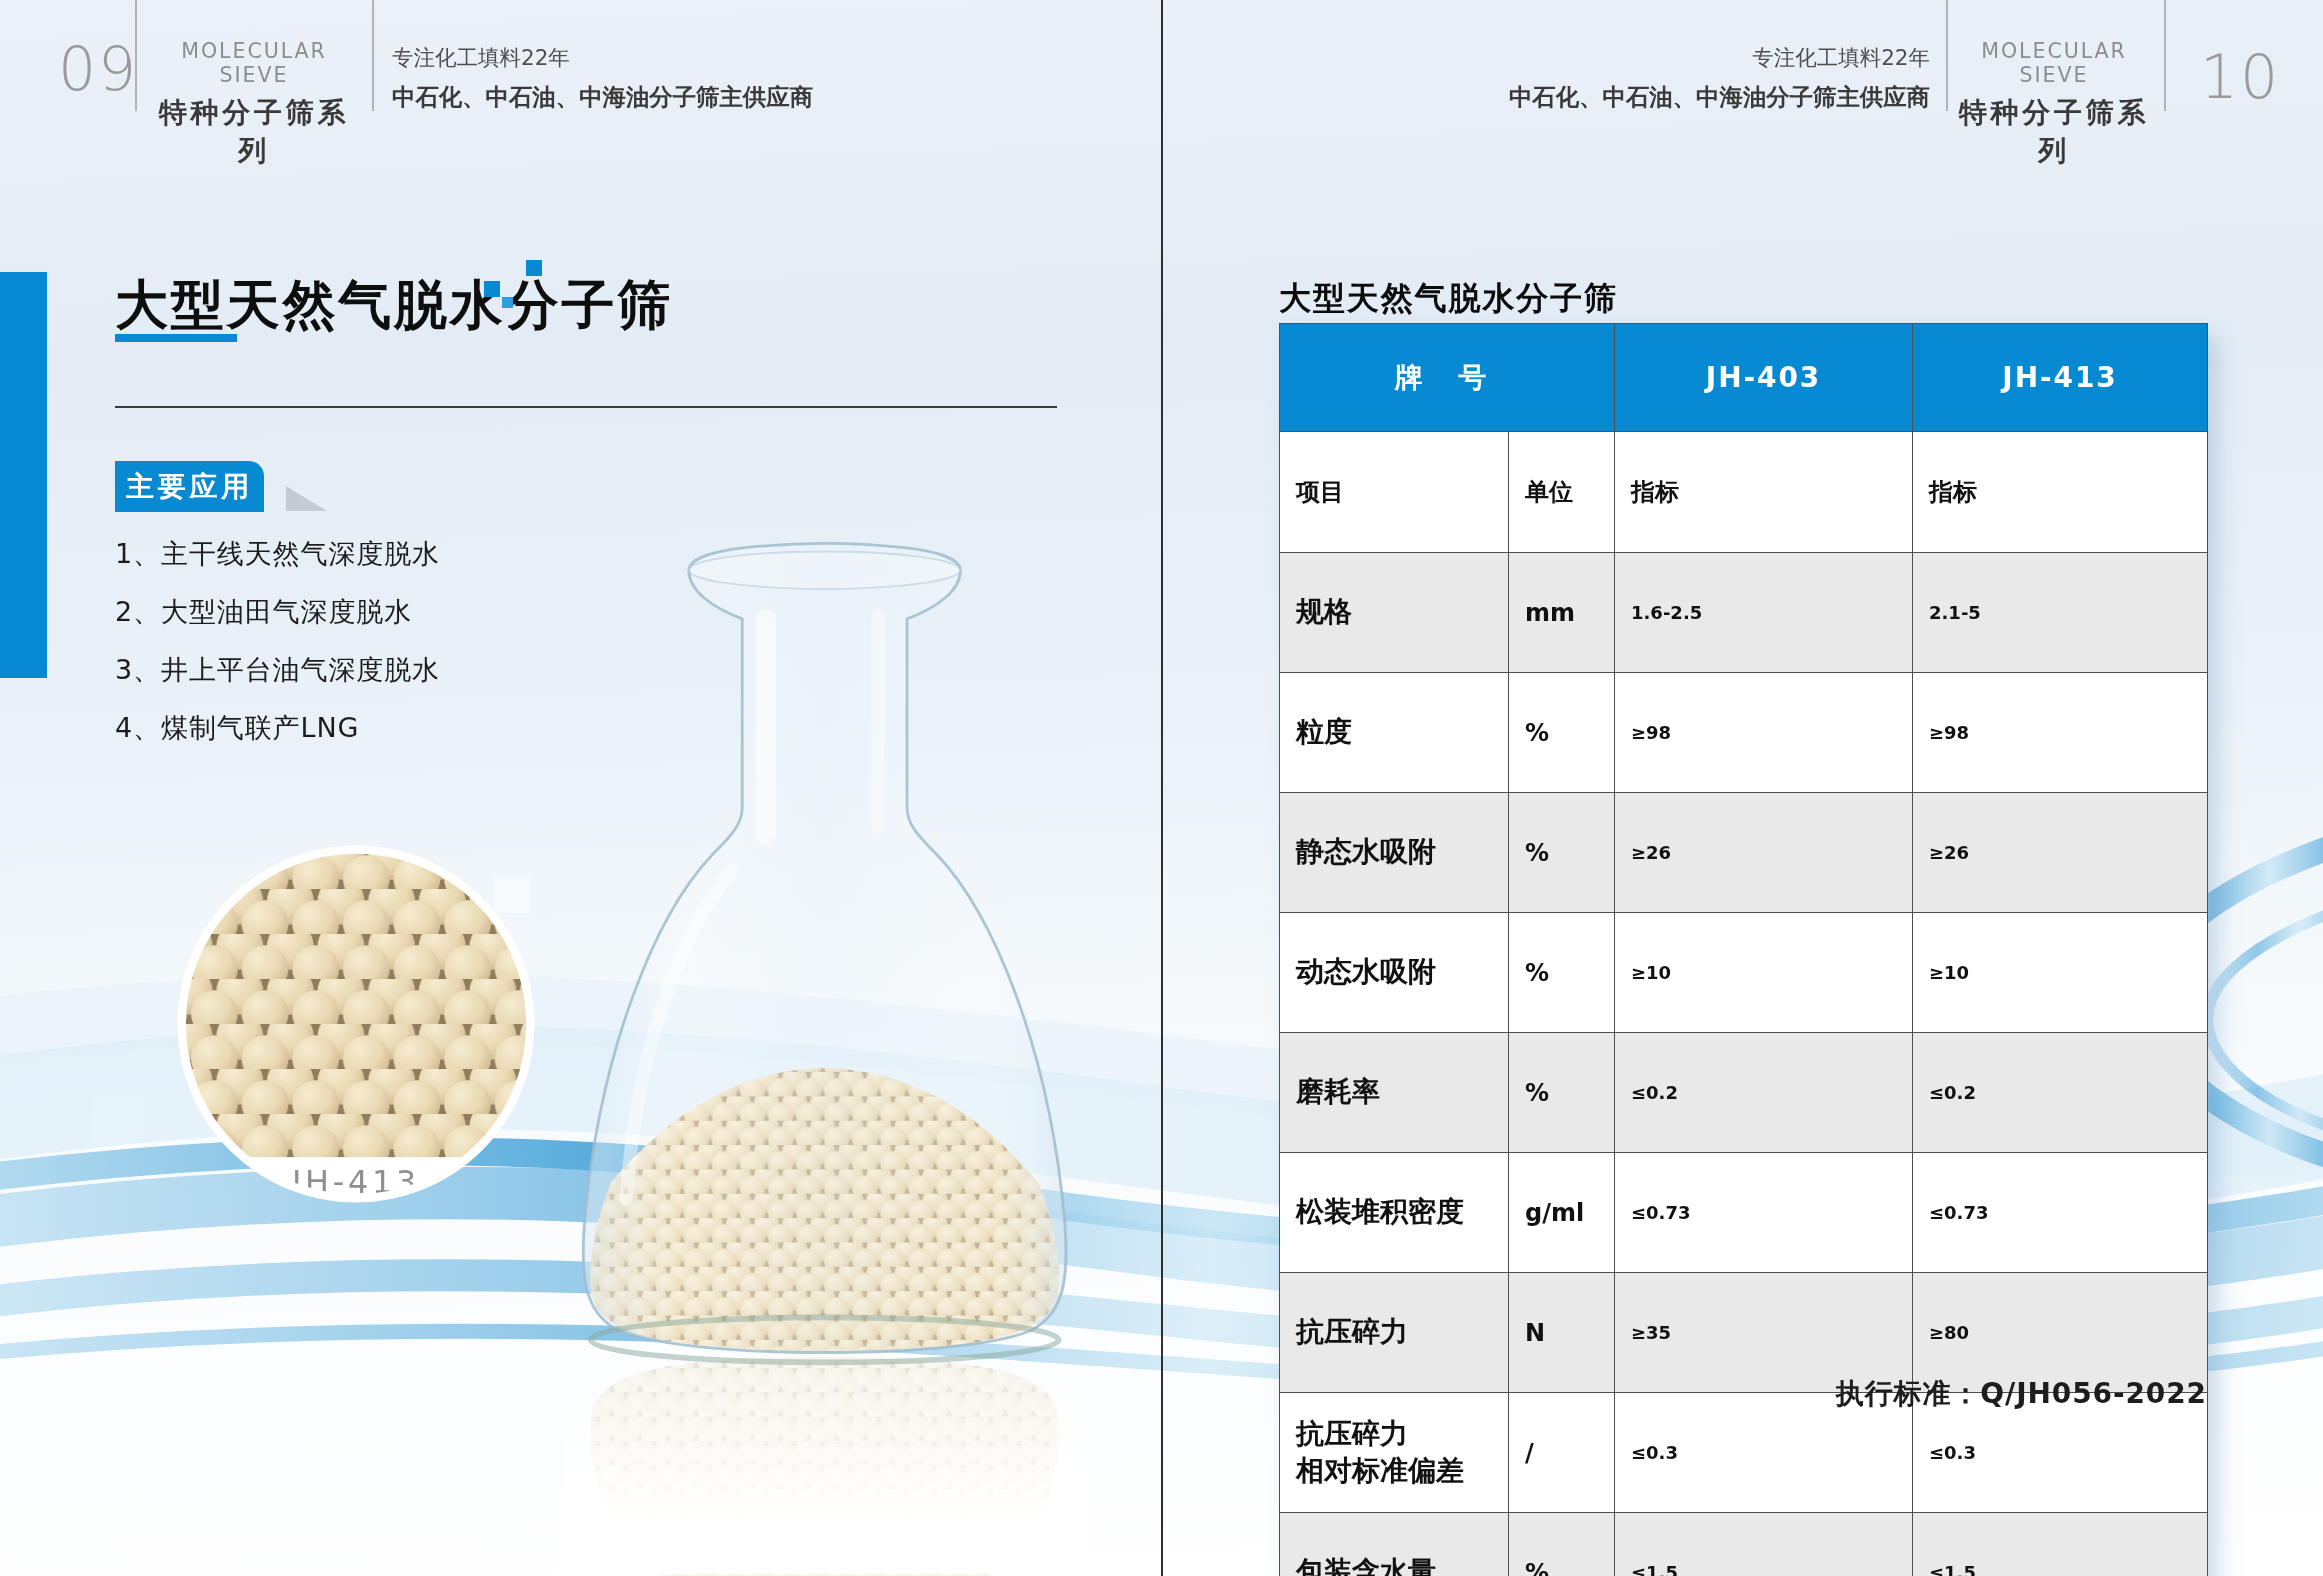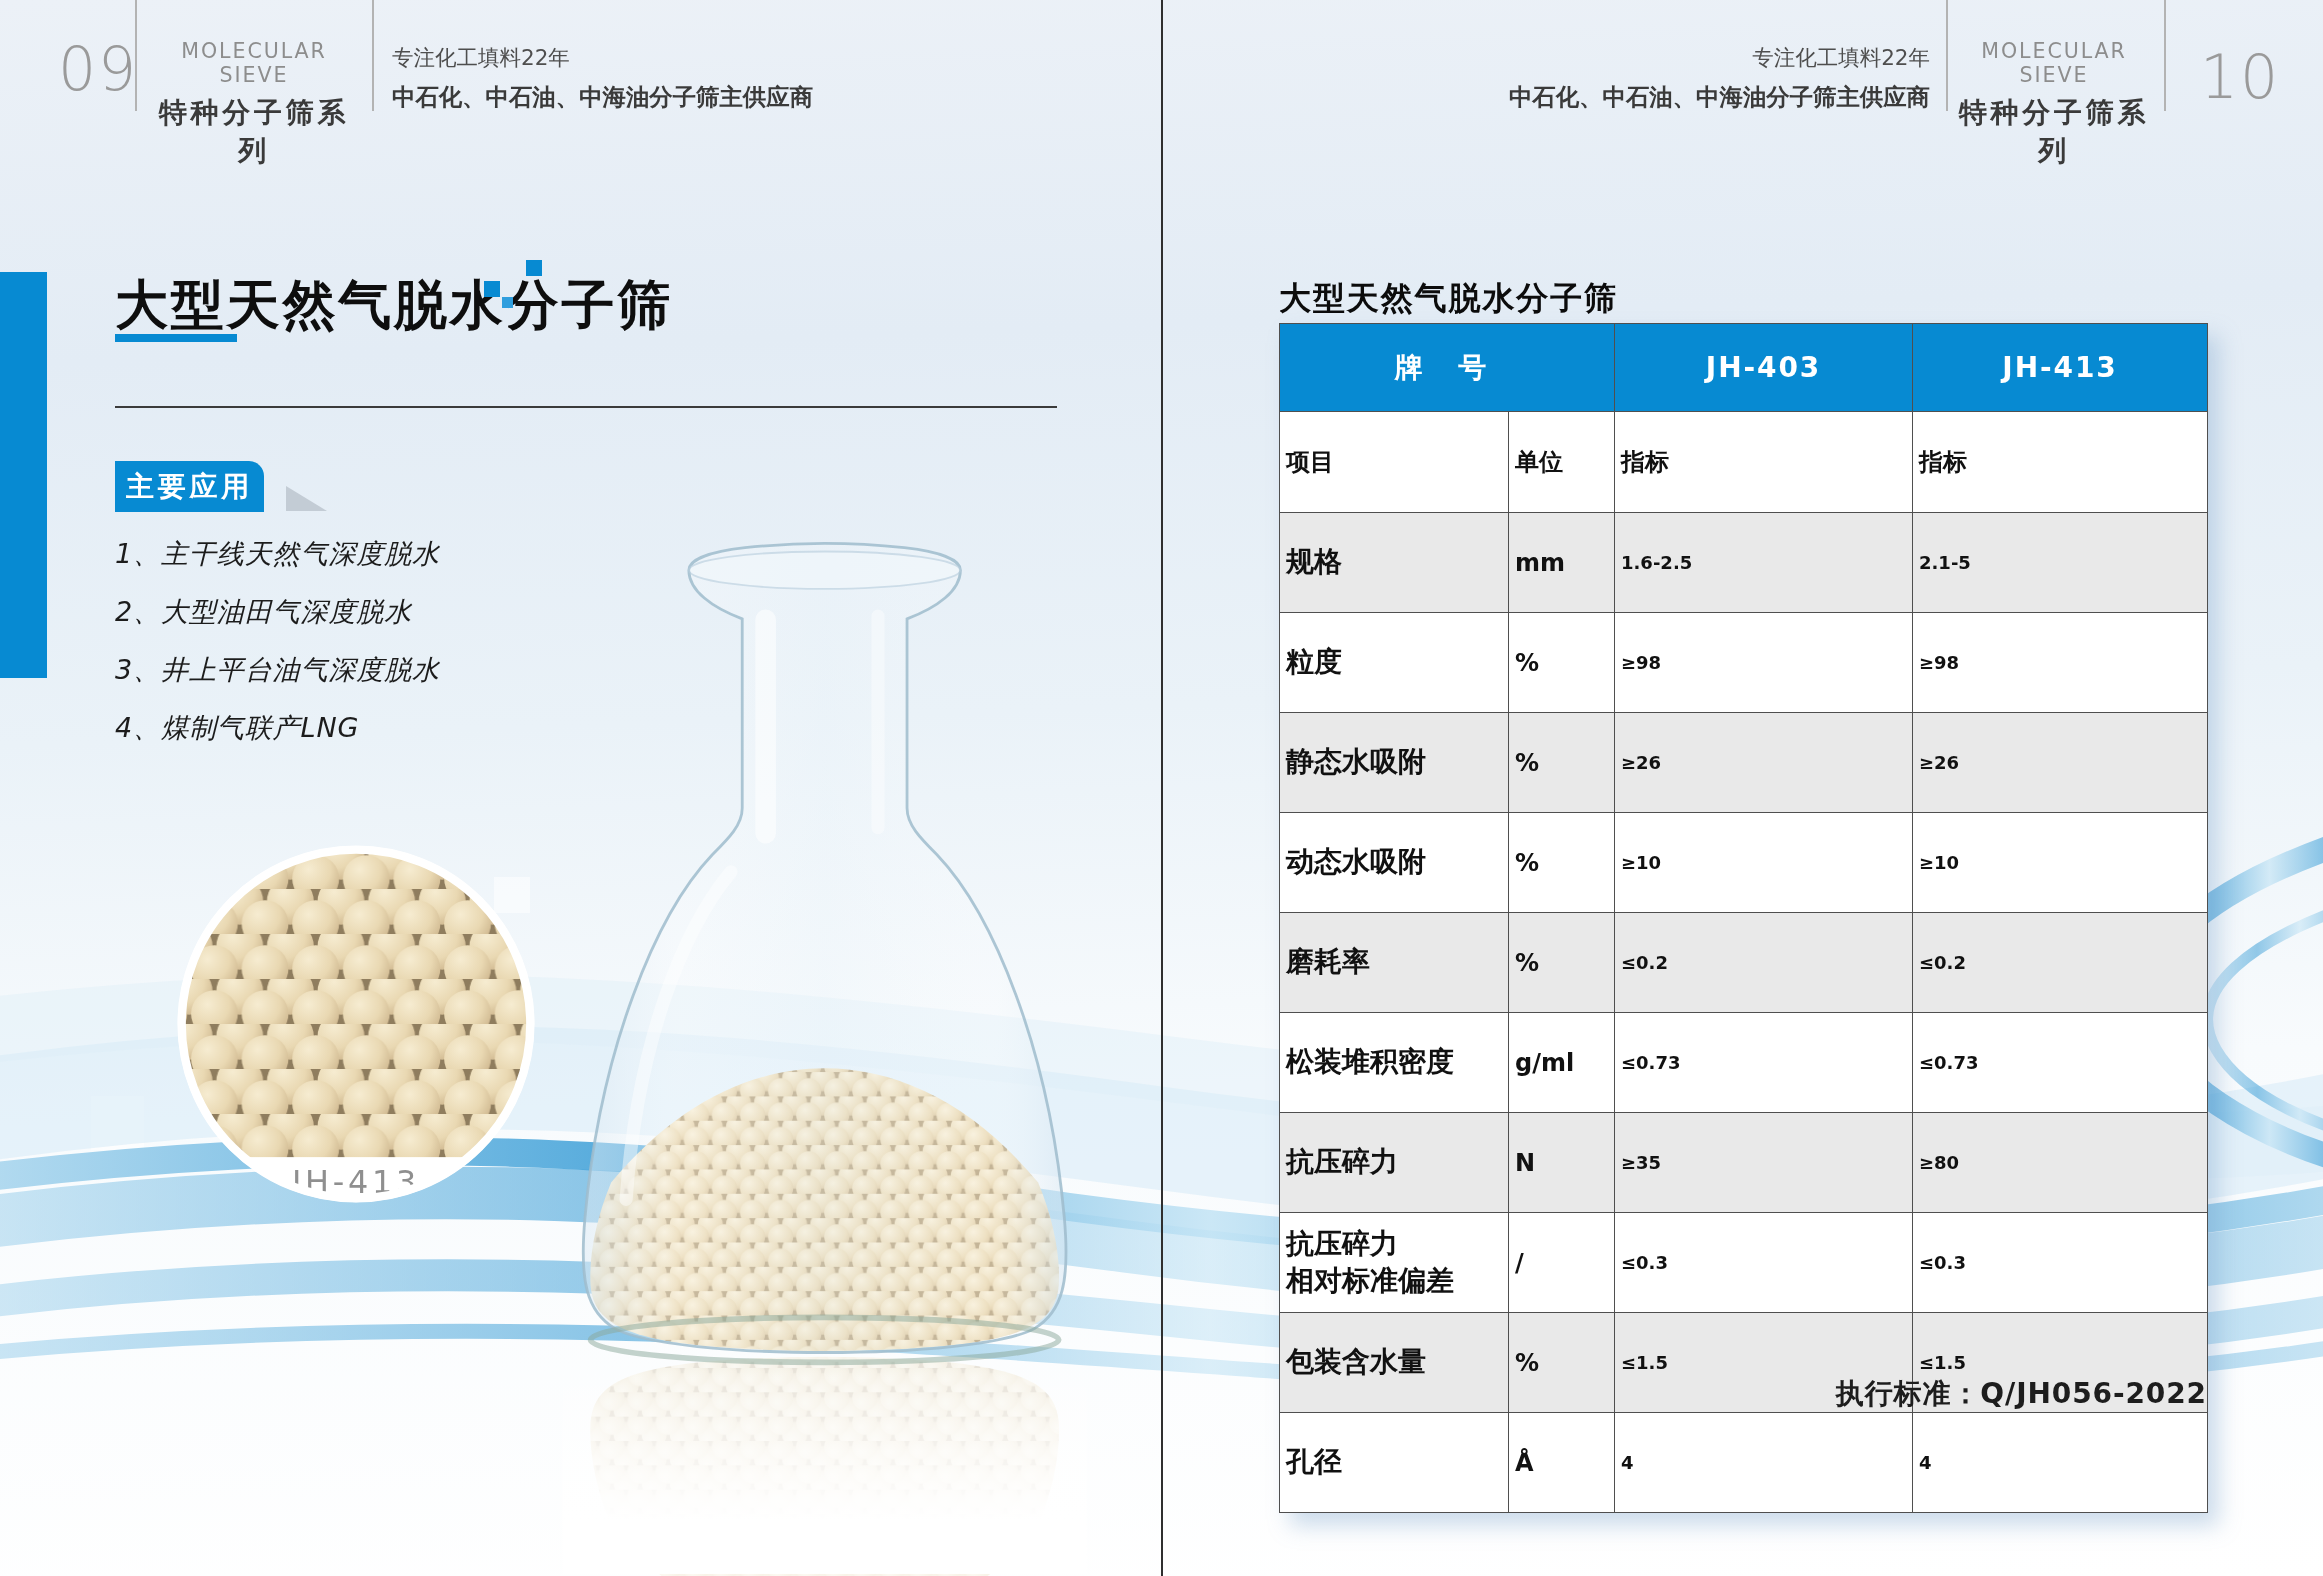--- a/index.html
+++ b/index.html
@@ -29,21 +29,21 @@
          color:#fff;font-size:28px;font-weight:700;letter-spacing:3.7px;}
   .badge-fold{left:286px;top:486px;width:41px;height:25px;background:#c3ccd5;
               clip-path:polygon(0 0,100% 100%,0 100%);}
   .apps{left:115px;top:536px;}
   .apps .app{font-size:27px;color:#1c1c1c;letter-spacing:0.9px;height:33px;margin-bottom:25px;}
 
   
   .rtitle{left:1279px;top:277px;font-size:32px;font-weight:700;color:#0c0c0c;letter-spacing:1.9px;}
   .spec{left:1279px;top:323px;width:928px;border-collapse:collapse;table-layout:fixed;
         box-shadow:11.2px 13px 20.6px rgba(125,165,205,.38);background:#fff;}
-  .spec th,.spec td{border:1.9px solid #4f4f4f;vertical-align:middle;padding:6px;}
+  .spec th,.spec td{border:1.9px solid #4f4f4f;vertical-align:middle;padding:16px;}
   .spec thead th{background:var(--accent_blue);color:#fff;font-size:28px;font-weight:700;height:75px;}
   .spec th.model{letter-spacing:1.9px;}
   .spec th.brandcol{letter-spacing:13px;}
   .spec tr.sub td{height:88px;font-size:24px;font-weight:700;color:#111;background:#fff;}
   .spec td{height:87px;font-size:18px;font-weight:700;color:#111;background:#fff;}
   .spec td.item{font-size:28px;white-space:pre-line;line-height:1.3;}
   .spec td.unit{font-size:24px;}
   .spec tr.stripe td{background:#e9e9e9;}
   .stdnote{right:117px;top:1375px;font-size:28px;font-weight:700;color:#1d1d1d;letter-spacing:0.9px;}
 
@@ -111,21 +111,21 @@
   <div class="abs ltitle" style="z-index:2;">大型天然气脱水分子筛</div>
   <div class="abs sq" style="left:484px;top:281px;width:16px;height:16px;z-index:2;"></div>
   <div class="abs sq" style="left:526px;top:260px;width:16px;height:16px;z-index:2;"></div>
   <div class="abs sq" style="left:502px;top:297px;width:11.2px;height:11.2px;z-index:2;background:#2f9ede;"></div>
   <div class="abs underline" style="z-index:2;"></div>
   <div class="abs rule" style="z-index:2;"></div>
 
   <div class="abs badge" style="z-index:2;">主要应用</div>
   <div class="abs badge-fold" style="z-index:1;"></div>
 
-  <div class="abs apps" style="z-index:2;font-style:italic;">
+  <div class="abs apps" style="z-index:2;">
       <div class="app">1、主干线天然气深度脱水</div>
       <div class="app">2、大型油田气深度脱水</div>
       <div class="app">3、井上平台油气深度脱水</div>
       <div class="app">4、煤制气联产LNG</div>
     </div>
 
   <svg class="abs" style="left:176px;top:844px;z-index:3;" width="360" height="360" viewBox="0 0 384 384">
     <defs>
       <radialGradient id="beadG" cx="0.35" cy="0.3" r="0.85">
         <stop offset="0" stop-color="#f6ecd1"></stop>

